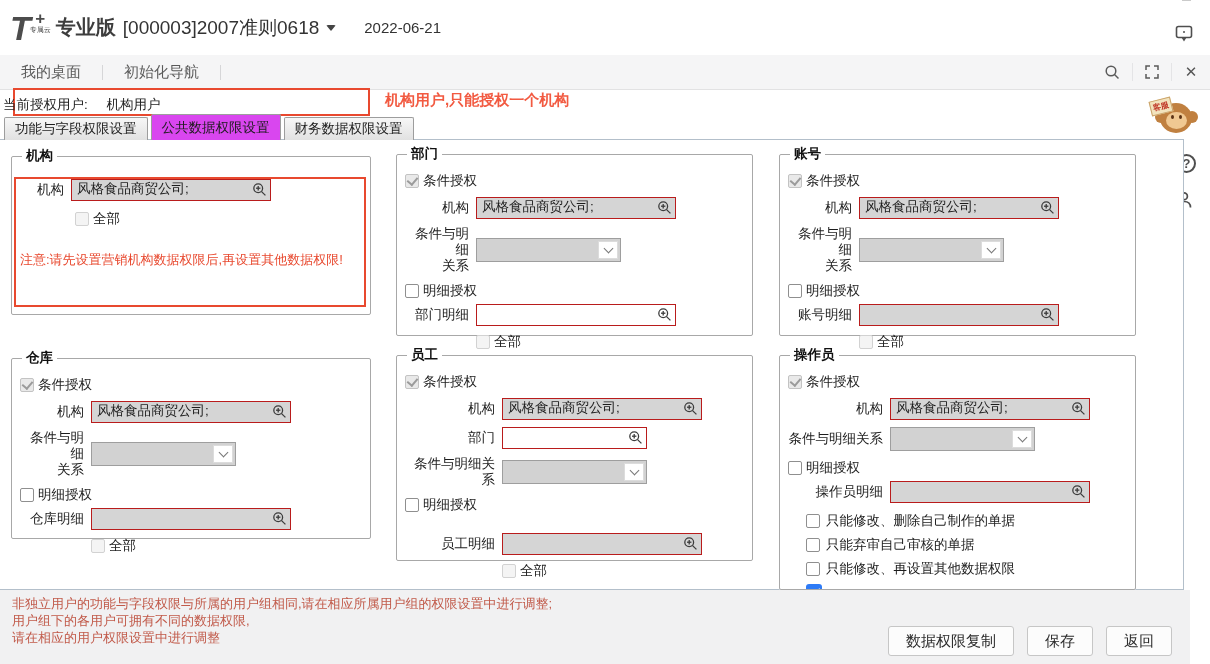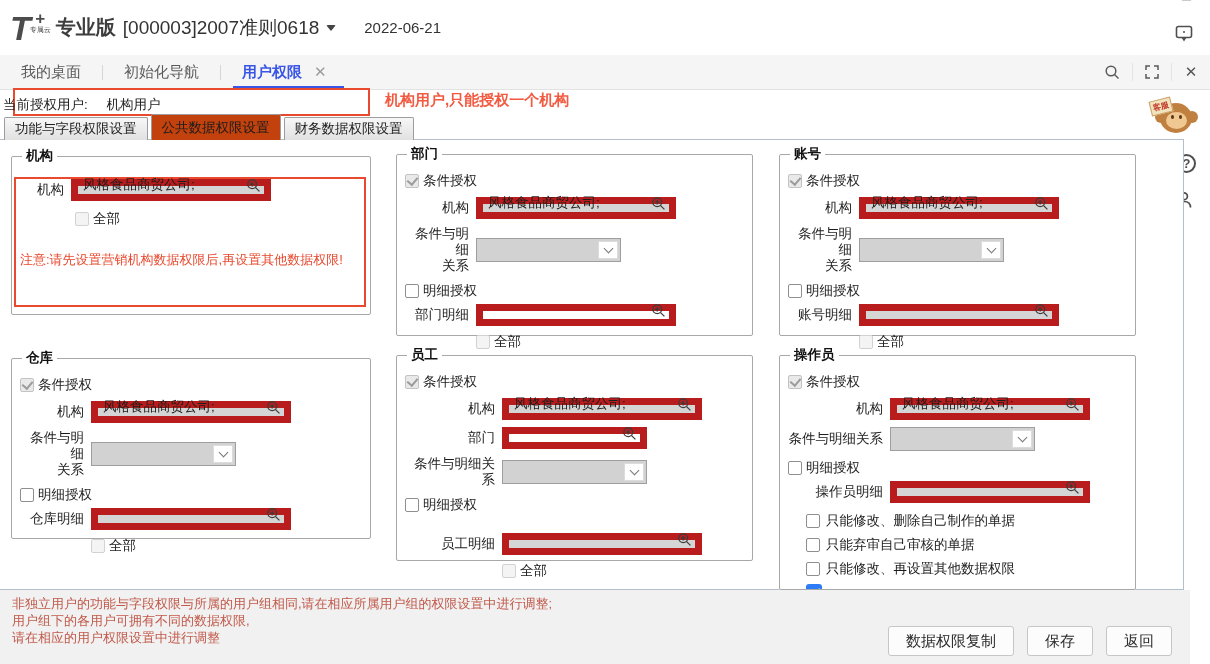--- a/index.html
+++ b/index.html
@@ -65,21 +65,21 @@
   .auth-text { position:absolute; left:3px; top:96px; font-size:13.5px; color:#222; z-index:2;}
   .auth-text .val { margin-left:15px; }
   .auth-box { position:absolute; left:13px; top:88px; width:357px; height:28px;
               border:2px solid #e8492f; z-index:1;}
   .annotation { position:absolute; left:385px; top:91px; font-size:15px; font-weight:bold; color:#f25a41; z-index:2;}
   
   .permtabs { position:absolute; left:4px; top:114px; display:flex; align-items:flex-end; z-index:5;}
   .ptab { height:23px; padding:0 10px; display:flex; align-items:center; font-size:13.5px; color:#1c1c1c;
           background:linear-gradient(#f7f7f7,#e1e1e1); border:1px solid #9d9d9d; border-bottom:none;
           border-radius:2px 2px 0 0; margin-right:3px; cursor:pointer; white-space:nowrap;}
-  .ptab.active { height:26px; background:#c2410c; z-index:6; }
+  .ptab.active { height:26px; background:#d946ef; z-index:6; }
   
   .mainpanel { position:absolute; left:-1px; top:139px; width:1185px; height:451px;
                background:#fff; border:1px solid #b3bfca; z-index:4;}
   fieldset { position:absolute; border:1px solid #a8a8a8; border-radius:2px; margin:0;
              padding:0 8px 8px 8px; background:#fff;}
   legend { font-size:13.5px; font-weight:bold; padding:0 4px; margin-left:2px; color:#111;}
   .fs-org { left:11px; top:7px; width:360px; height:168px; }
   .fs-dept { left:396px; top:5px; width:357px; height:191px; }
   .fs-account { left:779px; top:5px; width:357px; height:191px; }
   .fs-wh { left:11px; top:209px; width:360px; height:190px; }
@@ -94,21 +94,21 @@
   .cbrow .cblab { margin-left:4px; font-size:13.5px; }
   .cb { width:14px; height:14px; border:1px solid #8f8f8f; border-radius:2px; background:#fff;
         position:relative; flex:none; cursor:pointer;}
   .cb.dis { border-color:#d2d2d2; background:#f4f4f4; cursor:default;}
   .cb.chk-gray { border-color:#c3c3c3; background:#e9e9e9; cursor:default;}
   .cb.chk-gray::after { content:""; position:absolute; left:3px; top:0px; width:5px; height:8px;
         border-right:2px solid #9b9b9b; border-bottom:2px solid #9b9b9b; transform:rotate(40deg);}
   .cb.chk-blue { width:16px; height:16px; border:none; background:#2e7bf6; border-radius:3px;}
   .cb.chk-blue::after { content:""; position:absolute; left:5px; top:2px; width:5px; height:9px;
         border-right:2px solid #fff; border-bottom:2px solid #fff; transform:rotate(40deg);}
-  .tfield { height:22px; border:7px solid #b91c1c; background:#d5d5d5; display:flex; align-items:flex-end;
+  .tfield { height:22px; border:1px solid #b91c1c; background:#d5d5d5; display:flex; align-items:flex-start;
             padding:0 2px 0 5px; font-size:13.5px; color:#1c1c1c; }
   .tfield.enabled { background:#fff; }
   .tfield .val { flex:1; overflow:hidden; white-space:nowrap; }
   .tfield .mag { flex:none; width:18px; height:18px; display:flex; align-items:center; justify-content:center; cursor:pointer;}
   .w200{width:200px;} .w145{width:145px;}
   .tselect { height:24px; border:1px solid #9e9e9e; background:#d2d2d2; position:relative; cursor:pointer;}
   .chevbox { position:absolute; right:2px; top:2px; bottom:2px; width:20px; background:#fff;
              border:1px solid #dcdcdc; display:flex; align-items:center; justify-content:center;}
   .chev { width:7px; height:7px; border-right:1.8px solid #777; border-bottom:1.8px solid #777;
           transform:rotate(45deg); margin-top:-3px;}
@@ -205,25 +205,20 @@
 
 <div class="tabbar">
   <div class="wtab">
     <span>我的桌面</span>
   </div>
   <span class="vsep"></span>
   <div class="wtab">
     <span>初始化导航</span>
   </div>
   <span class="vsep"></span>
-  <div class="wtab active">
-    <span>用户权限</span>
-    <span class="tabclose">✕</span>
-    <span class="underline"></span>
-  </div>
   <div class="tabbar-icons">
     <span class="tbicon">
       <svg width="17" height="17" viewBox="0 0 17 17">
           <circle cx="7" cy="7" r="4.8" fill="none" stroke="#5a5a5a" stroke-width="1.5"></circle>
           <line x1="10.5" y1="10.5" x2="14.5" y2="14.5" stroke="#5a5a5a" stroke-width="1.5"></line>
         </svg>
     </span>
     <span class="tbicon">
       <svg width="16" height="16" viewBox="0 0 16 16" fill="none" stroke="#5a5a5a" stroke-width="1.5">
         <path d="M2 6 V2 H6"></path>

